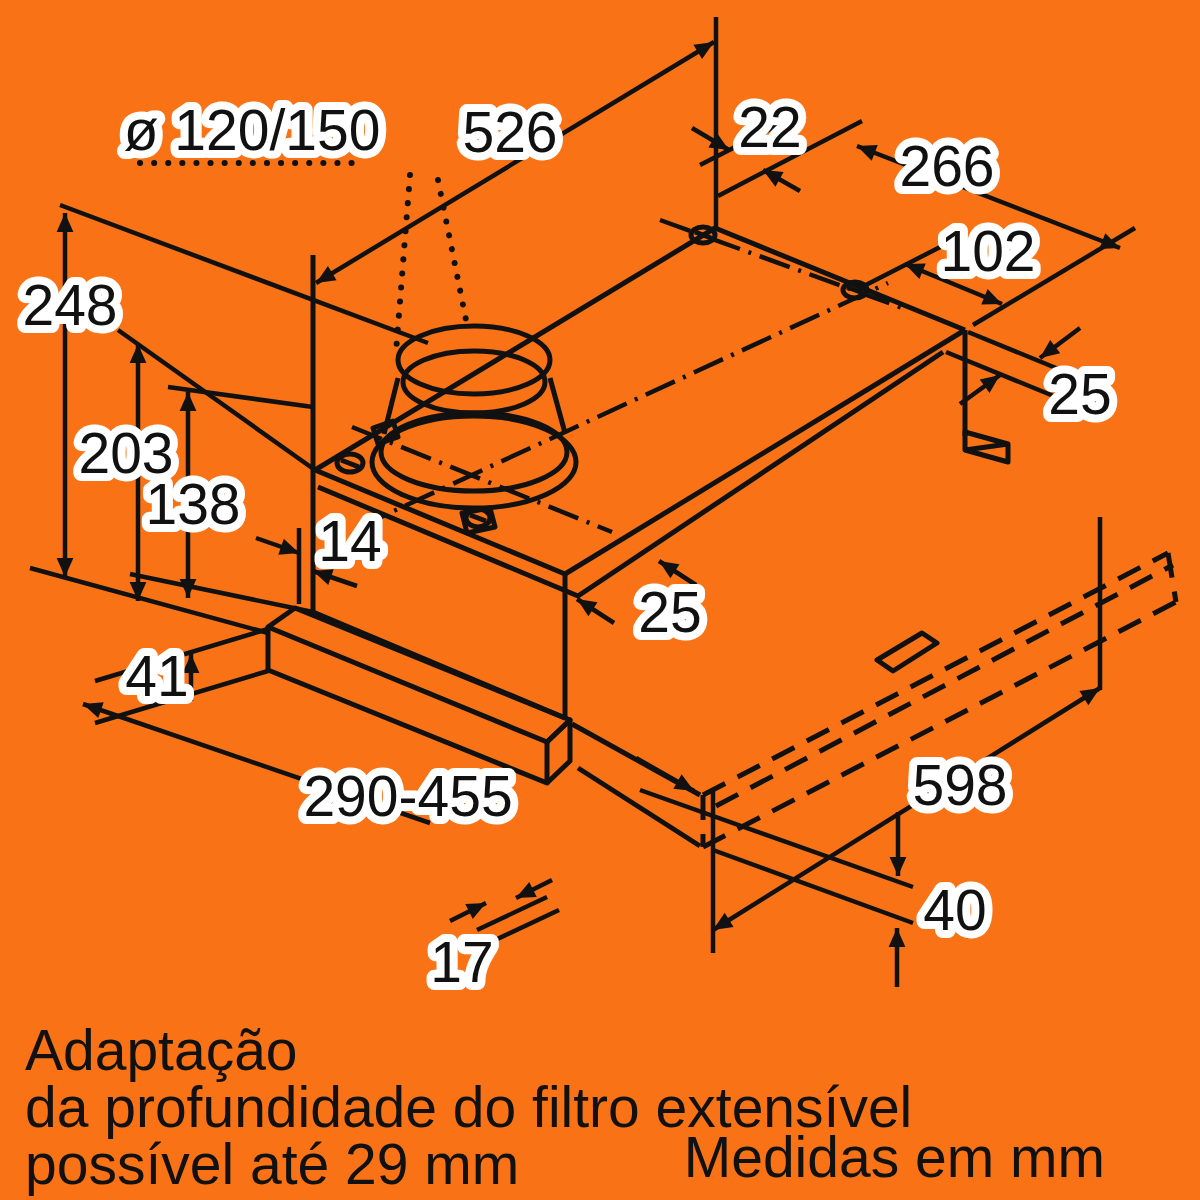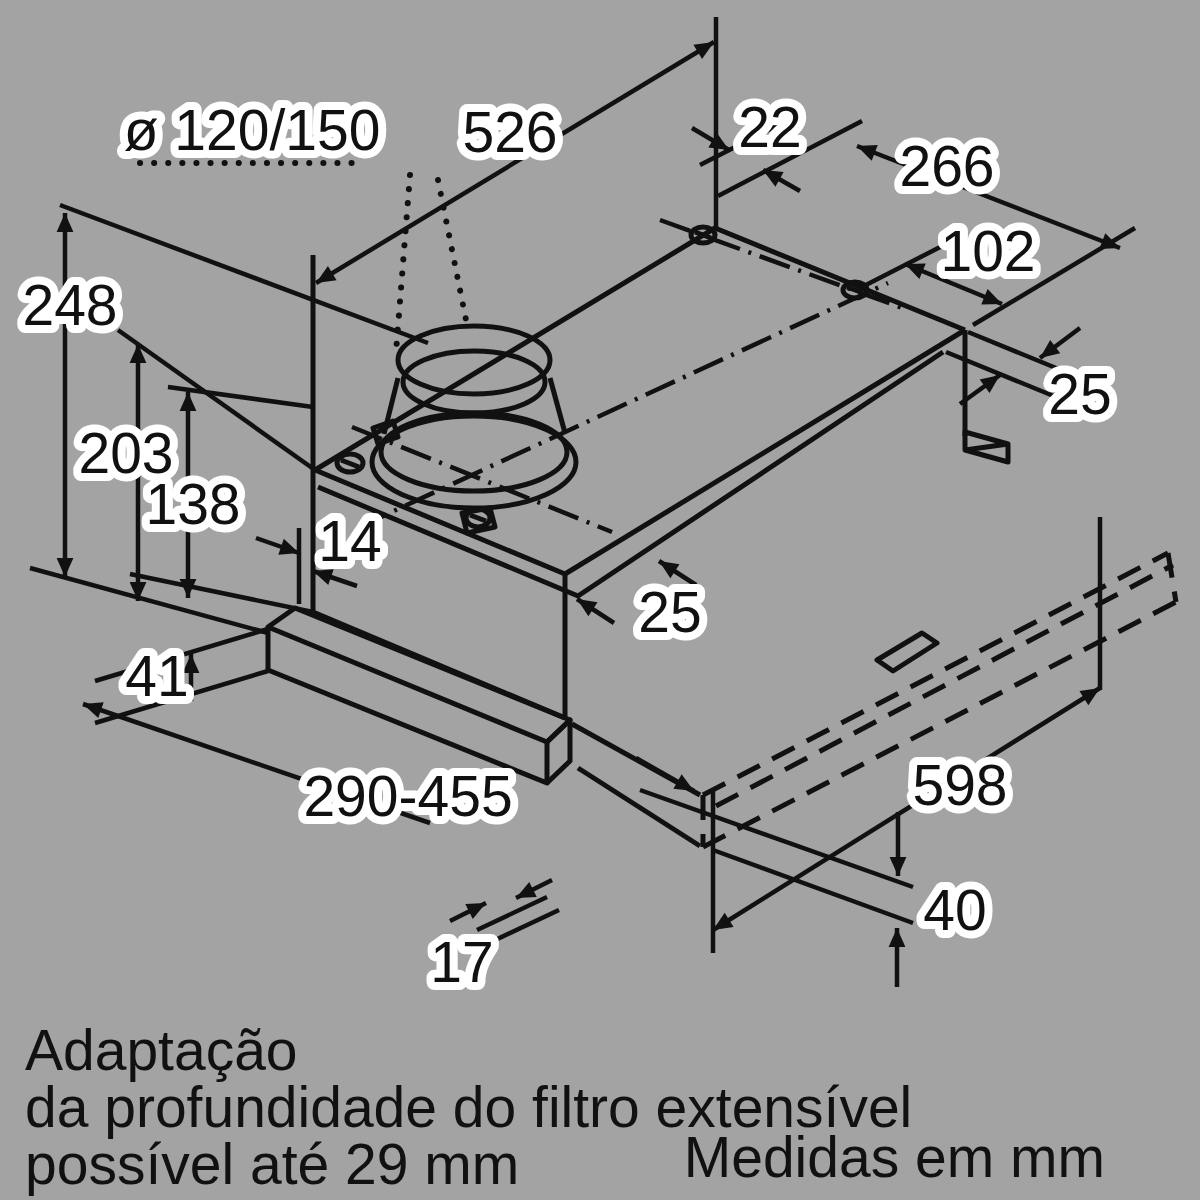--- a/index.html
+++ b/index.html
@@ -1,16 +1,16 @@
 <!DOCTYPE html>
 <html><head>
 <meta charset="utf-8">
 <style>
   html,body{margin:0;padding:0;background:#ffffff;}
-  .stage{width:1200px;height:1200px;position:relative;background:#a3a3a3;overflow:hidden;}
+  .stage{width:1200px;height:1200px;position:relative;background:#f97316;overflow:hidden;}
   svg{display:block;}
   text{font-family:"Liberation Sans","DejaVu Sans",sans-serif;fill:#111;}
   .dim{font-size:57px;paint-order:stroke;stroke:#ffffff;stroke-width:16px;stroke-linejoin:round;}
   .note{font-size:57px;}
   .obj{stroke:#111;stroke-width:5;fill:none;stroke-linejoin:round;}
   .thin{stroke:#111;stroke-width:4.5;fill:none;}
   .dotted{stroke:#111;stroke-width:6;fill:none;stroke-dasharray:0.1 14;stroke-linecap:round;}
   .dashed{stroke:#111;stroke-width:5;fill:none;stroke-dasharray:25 14;}
   .dashdot{stroke:#111;stroke-width:4.5;fill:none;stroke-dasharray:32 9 3 9;}
 </style>

